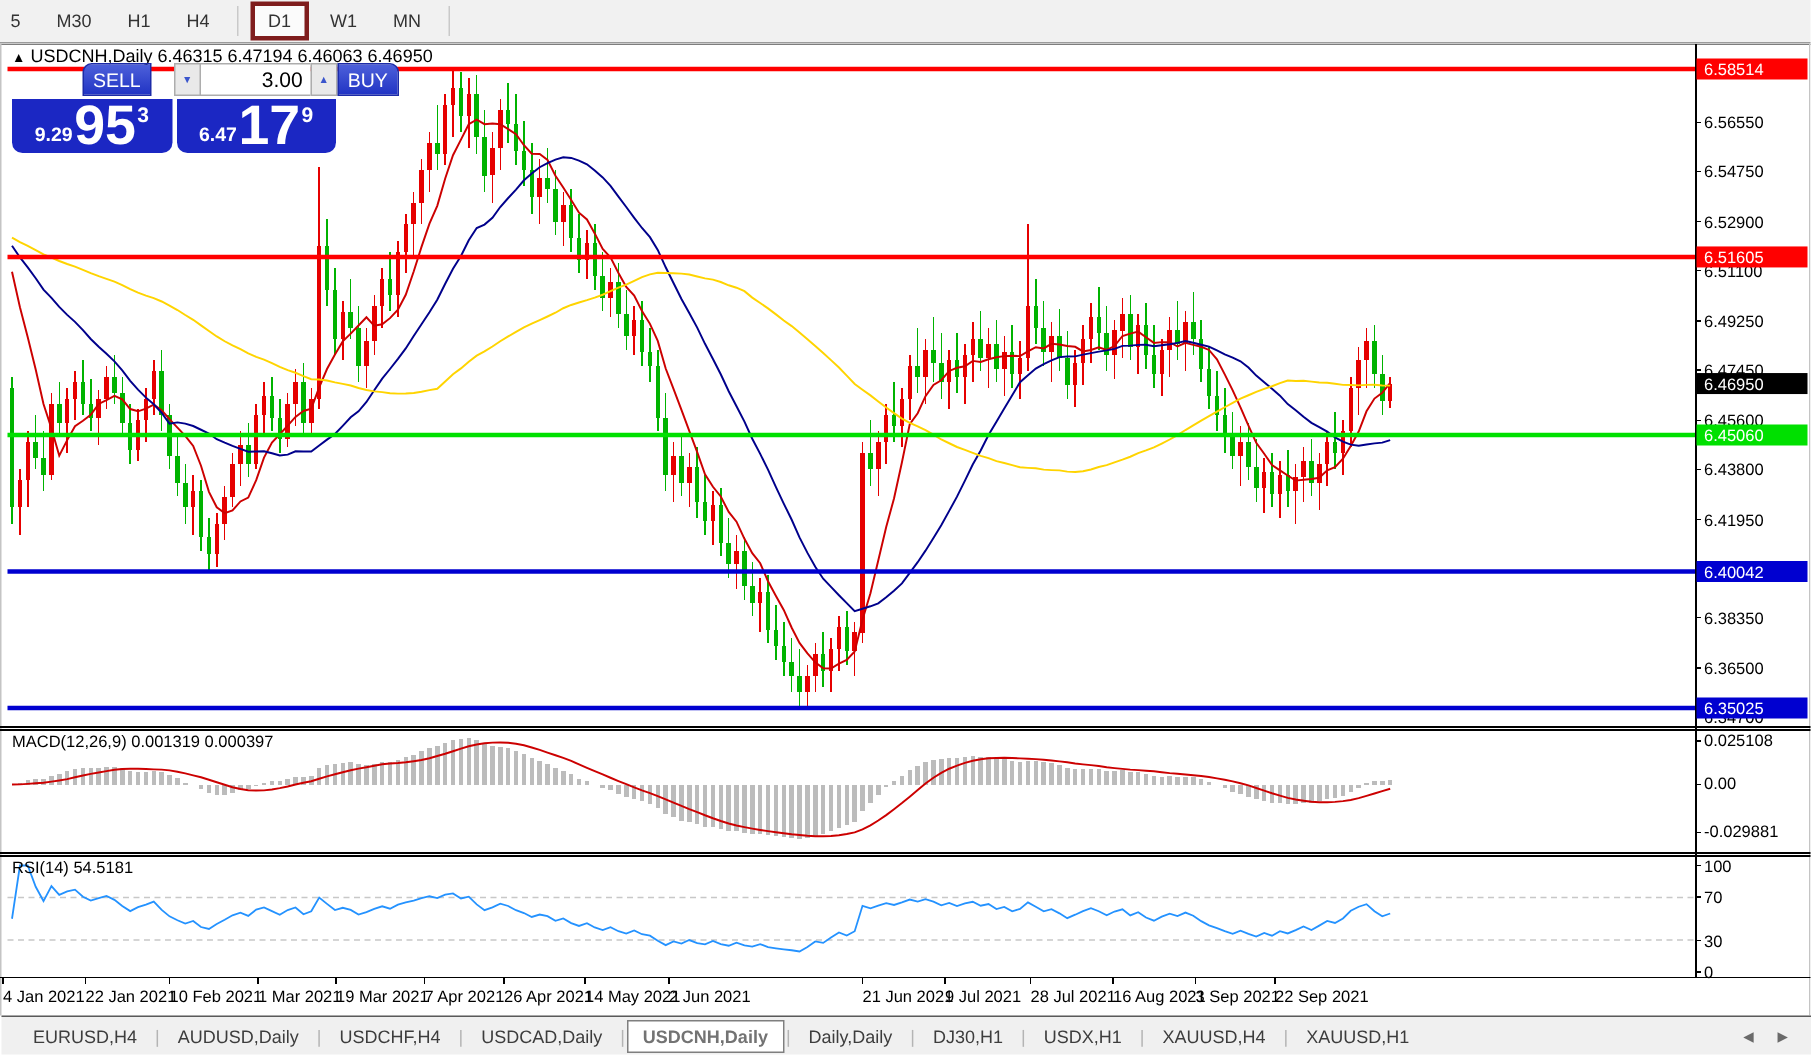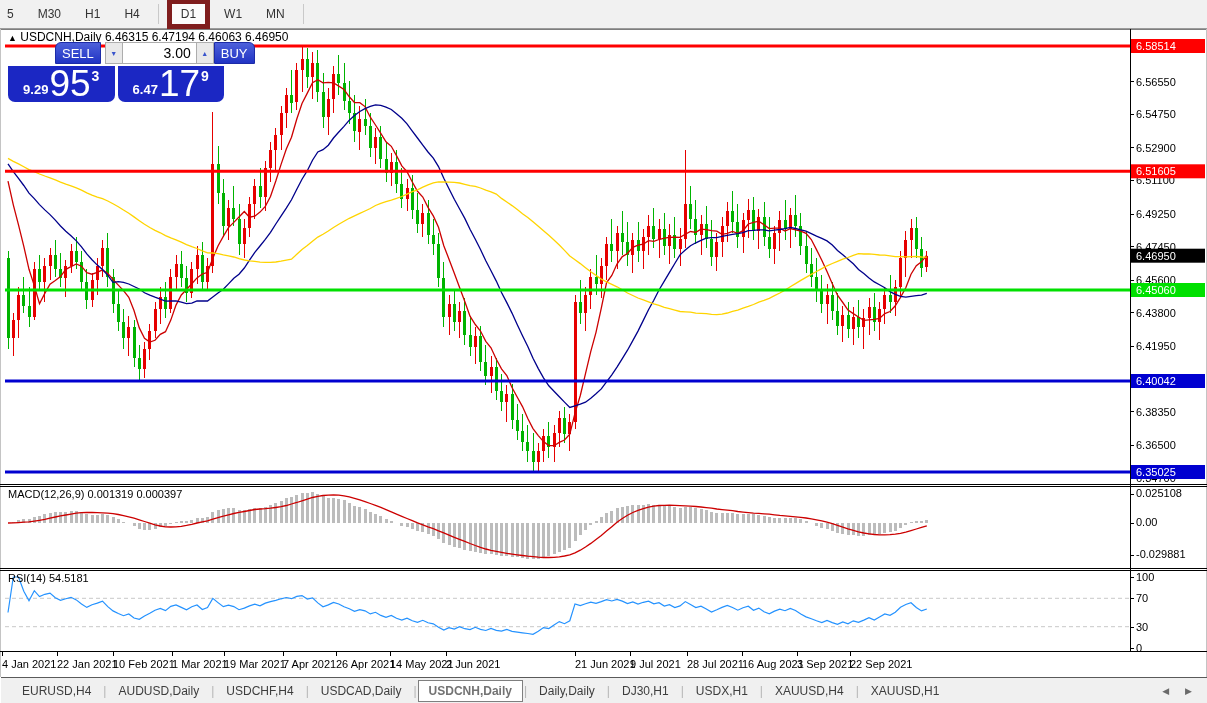--- a/index.html
+++ b/index.html
@@ -1,42 +1,42 @@
 <!DOCTYPE html>
 <html><head>
 <meta charset="utf-8">
 <style>
   html,body{margin:0;padding:0;width:1207px;height:703px;overflow:hidden;background:#fff;
     font-family:"Liberation Sans",sans-serif;-webkit-font-smoothing:antialiased;}
   
   .toolbar{position:absolute;left:0;top:0;width:1207px;height:28px;background:#f1f1f1;
     border-bottom:1px solid #9b9b9b;display:flex;align-items:center;font-size:12px;color:#333;}
   .tbtn{padding:3px 9px;margin:0 2px;border:1px solid transparent;white-space:nowrap;}
-  .tbtn.active{background:#fbfbfb;border:5px solid #7f1d1d;}
+  .tbtn.active{background:#fbfbfb;border:3px solid #7f1d1d;}
   .tb-vsep{width:1px;height:20px;background:#c9c9c9;margin:0 6px;}
   
   #chartsvg{position:absolute;left:0;top:0;}
   svg text{font-family:"Liberation Sans",sans-serif;}
   
   .trade-panel{position:absolute;left:8px;top:42px;width:216px;z-index:5;}
   .tp-row1{display:flex;height:22px;align-items:stretch;padding-left:47px;}
   .tp-sell,.tp-buy{border:1px solid #1c2ba8;background:linear-gradient(#4d60da,#2134c4);
     color:#fff;font-size:13px;font-family:"Liberation Sans",sans-serif;cursor:pointer;}
   .tp-sell{width:49px;border-radius:6px 0 0 0;}
   .tp-buy{width:54px;border-radius:0 6px 0 0;margin-left:auto;}
-  .tp-vol{display:flex;margin-left:4px;height:22px;}
+  .tp-vol{display:flex;margin-left:15px;height:22px;}
   .tp-volbtn{width:18px;background:#e9e9e9;border:1px solid #adadad;color:#3a55cc;font-size:7px;
     padding:0;cursor:pointer;}
   .tp-volfield{width:68px;border:1px solid #adadad;border-left:none;border-right:none;
     text-align:right;font-size:14px;padding:0 5px 0 0;color:#000;font-family:"Liberation Sans",sans-serif;}
   .tp-row2{display:flex;gap:3px;margin-top:2px;height:36px;}
   .tp-price{flex:1;background:#1b27c3;border-radius:0 0 7px 7px;color:#fff;display:flex;
     align-items:center;justify-content:center;cursor:pointer;}
   .tp-ps{font-size:13px;font-weight:bold;align-self:flex-end;margin-bottom:5px;}
-  .tp-pb{font-size:37px;font-weight:normal;line-height:34px;margin:0 1px;}
+  .tp-pb{font-size:37px;font-weight:bold;line-height:34px;margin:0 1px;}
   .tp-psup{font-size:14px;font-weight:bold;align-self:flex-start;margin-top:2px;}
   
   .tabbar{position:absolute;left:1px;bottom:0;width:1207px;height:25px;background:#f0f0f0;
     border-top:1px solid #5a5a5a;display:flex;align-items:center;font-size:12px;color:#3d3d3d;}
   .tabs-wrap{display:flex;align-items:center;height:100%;padding-left:10px;}
   .tab{padding:4px 11px;white-space:nowrap;}
   .tab.active{background:#fff;border:1px solid #7f7f7f;color:#737373;font-weight:bold;padding:3px 10px;}
   .tsep{color:#b4b4b4;margin:0 1px;}
   .tab-scroll{margin-left:auto;display:flex;gap:16px;padding-right:16px;color:#6a6a6a;font-size:9px;}
 </style>

